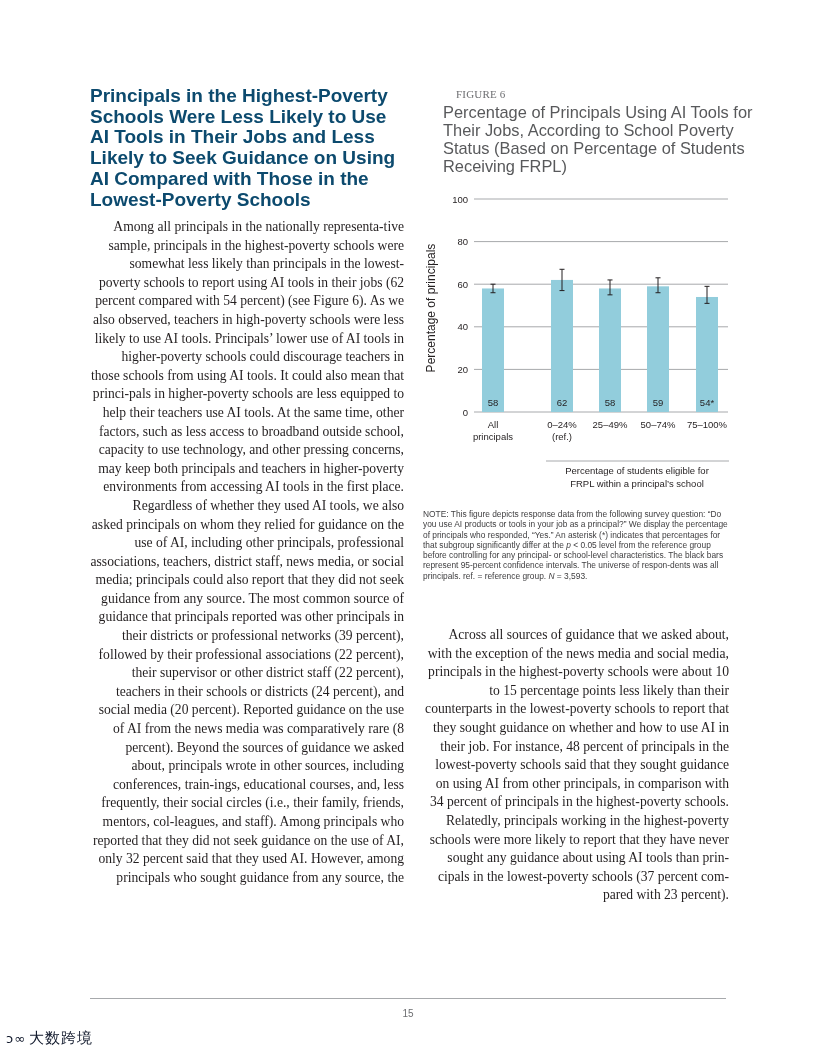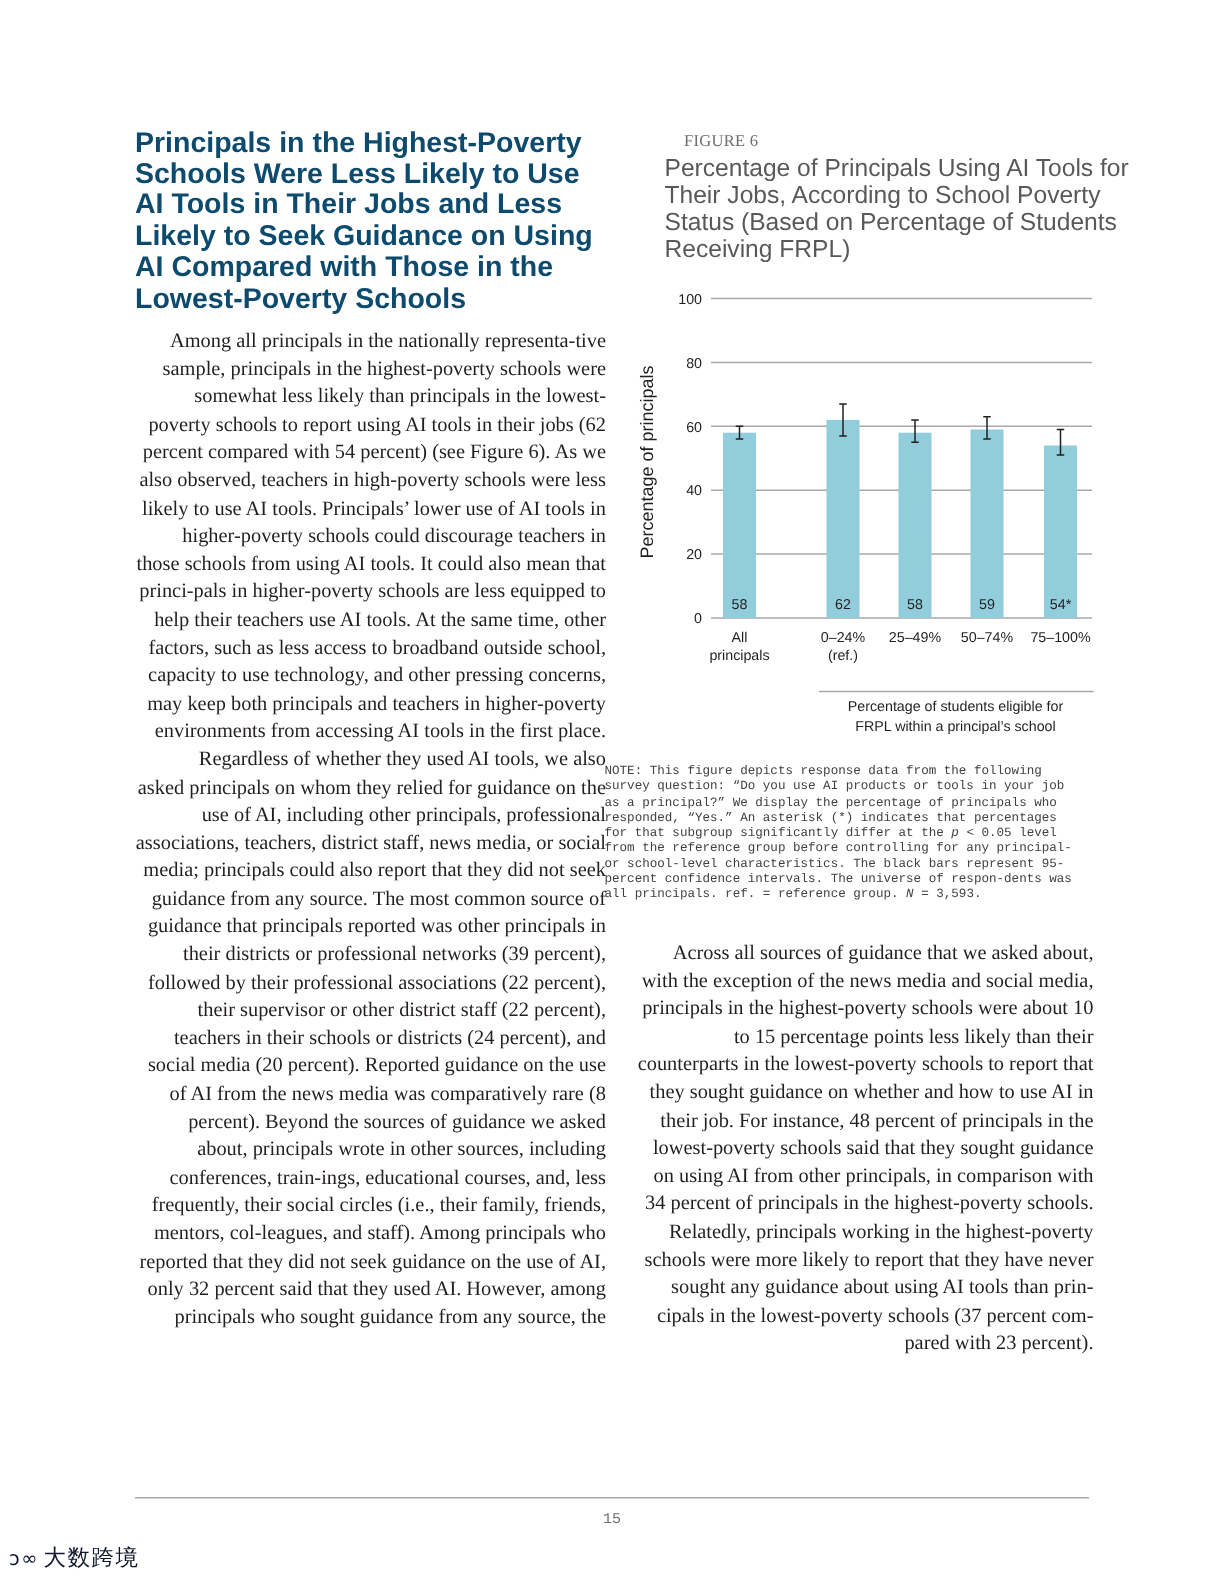--- a/index.html
+++ b/index.html
@@ -21,27 +21,27 @@
     position: absolute; left: 423px; top: 88px; font-family: Liberation Serif, serif;
     font-size: 11px; color: #6d6e71; letter-spacing: 0.2px; margin-left: 33px;
   }
   .fig-title {
     position: absolute; left: 423px; top: 103px; width: 310px; font-family: "Liberation Sans", sans-serif;
     font-size: 16.4px; line-height: 18px; color: #58595b; margin-left: 20px;
   }
   #chart { position: absolute; left: 420px; top: 185px; width: 316px; height: 320px; }
   #chart text { font-family: "Liberation Sans", sans-serif; }
   .note {
-    position: absolute; left: 403px; top: 509px; width: 312px; font-family: Liberation Mono, monospace;
+    position: absolute; left: 423px; top: 509px; width: 312px; font-family: Liberation Sans, sans-serif;
     font-size: 8.4px; line-height: 10.3px; color: #414042;
   }
   .footer-rule { position: absolute; left: 90px; top: 998px; width: 636px; height: 0; border-top: 1.5px solid #a7a9ac; }
   .page-number {
     position: absolute; left: 0; width: 816px; top: 1008px; text-align: center;
-    font-family: Liberation Mono, monospace; font-size: 10px; color: #6d6e71;
+    font-family: Liberation Sans, sans-serif; font-size: 10px; color: #6d6e71;
   }
   .watermark {
     position: absolute; left: 6px; top: 1029px; font-family: "DejaVu Sans", sans-serif;
     font-size: 15px; color: #0f172a; letter-spacing: 1px;
   }
   .watermark .logo { font-size: 13px; margin-right: 3px; }
 </style>
 </head>
 <body>
 

